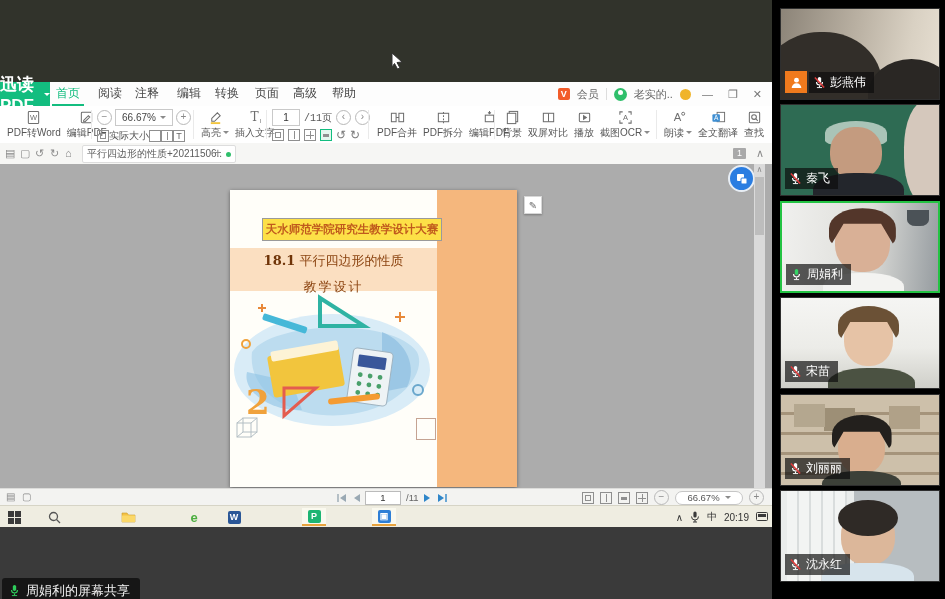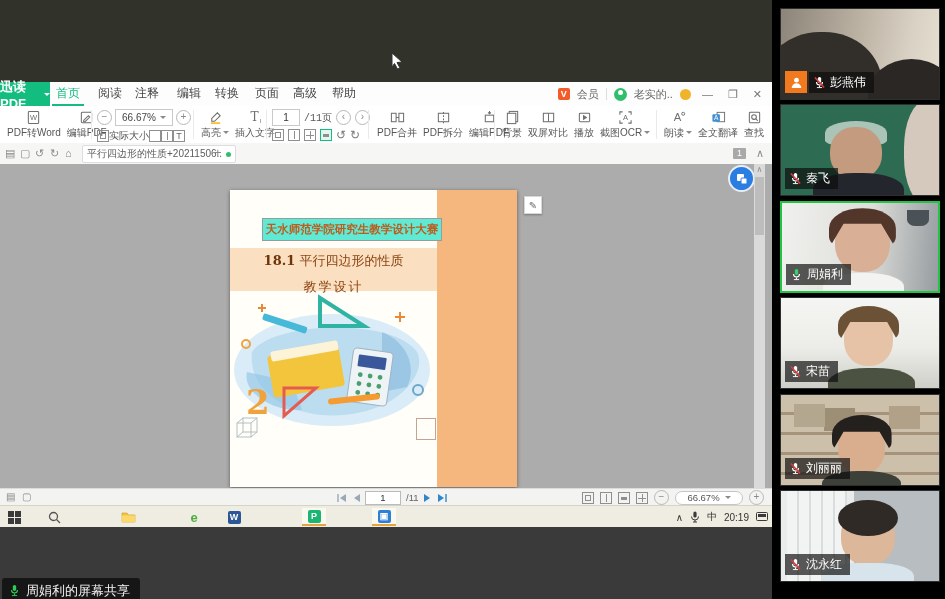--- a/index.html
+++ b/index.html
@@ -6,21 +6,21 @@
   #screen{position:relative;width:945px;height:599px;background:#000;overflow:hidden;
           font-family:"Liberation Sans",sans-serif;-webkit-font-smoothing:antialiased;}
   .abs{position:absolute;}
 
   
   #band-top{left:0;top:0;width:772px;height:82px;background:#31332b;}
   #pdf-win{left:0;top:82px;width:772px;height:423px;background:#fff;}
 
   
   #tabbar{left:0;top:0;width:772px;height:24px;background:#fdfdfd;border-bottom:1px solid #ededed;}
-  #brand{left:0;top:0;width:50px;height:24px;background:#13bd7f;color:#fff;font-size:13px;
+  #brand{left:0;top:0;width:50px;height:24px;background:#13bd7f;color:#fff;font-size:17px;
          display:flex;align-items:center;justify-content:center;gap:2px;font-weight:bold;cursor:default;}
   .tab{top:0;height:22px;line-height:23px;font-size:12px;color:#474747;padding:0 4px;text-align:center;}
   .tab.active{color:#13bd7f;border-bottom:2px solid #13bd7f;}
   #tb-right{right:6px;top:0;height:24px;display:flex;align-items:center;gap:7px;font-size:11px;color:#666;}
   .winbtn{font-size:11px;color:#777;padding:0 4px;}
   .vdot{width:1px;height:12px;background:#ddd;}
   .avatar{width:13px;height:13px;border-radius:50%;background:#2fbf6b;display:inline-block;position:relative;}
   .avatar::after{content:"";position:absolute;left:4px;top:2px;width:5px;height:5px;border-radius:50%;background:#fff;}
   .medal{width:11px;height:11px;border-radius:50%;background:#f0b429;display:inline-block;}
   .vlogo{width:12px;height:12px;background:#f25c2a;display:inline-block;border-radius:2px;color:#fff;
@@ -57,21 +57,21 @@
   #doctab{left:82px;top:2px;height:16px;background:#fff;border:1px solid #ddd;border-radius:2px;
           display:flex;align-items:center;gap:4px;padding:0 4px;font-size:10px;color:#5c5c5c;}
   .gdot{width:5px;height:5px;border-radius:50%;background:#2fbf6b;display:inline-block;}
   #pagebadge{right:26px;top:5px;width:13px;height:11px;background:#a9a9a9;color:#fff;font-size:9px;
              text-align:center;line-height:11px;border-radius:1px;}
 
   
   #docarea{left:0;top:82px;width:772px;height:324px;background:#acacac;overflow:hidden;}
   #page{left:230px;top:26px;width:287px;height:297px;background:#fffef9;box-shadow:0 1px 4px rgba(0,0,0,.45);overflow:hidden;}
   #orangecol{right:0;top:0;width:80px;height:297px;background:#f5b77d;}
-  #contestbox{left:32px;top:28px;width:178px;height:21px;border:1px solid #9a9a9a;background:#5eead4;
+  #contestbox{left:32px;top:28px;width:178px;height:21px;border:1px solid #9a9a9a;background:#fde047;
               font-family:"DejaVu Serif",serif;font-size:11.5px;font-weight:bold;color:#c05a1d;
               display:flex;align-items:center;justify-content:center;white-space:nowrap;}
   #banner{left:0;top:58px;width:207px;height:43px;background:#fbdfc1;text-align:center;
           font-family:"DejaVu Serif",serif;color:#8c4512;}
   #banner .l1{font-size:13px;margin-top:4px;}
   #banner .l1 b{color:#6f3408;}
   #banner .l2{font-size:13px;margin-top:8px;letter-spacing:2px;}
   #meta{left:10px;top:253px;width:200px;font-family:"DejaVu Serif",serif;font-size:10px;font-weight:bold;
         color:#a33a1f;line-height:13.4px;white-space:nowrap;}
   #meta .indent{padding-left:46px;}

